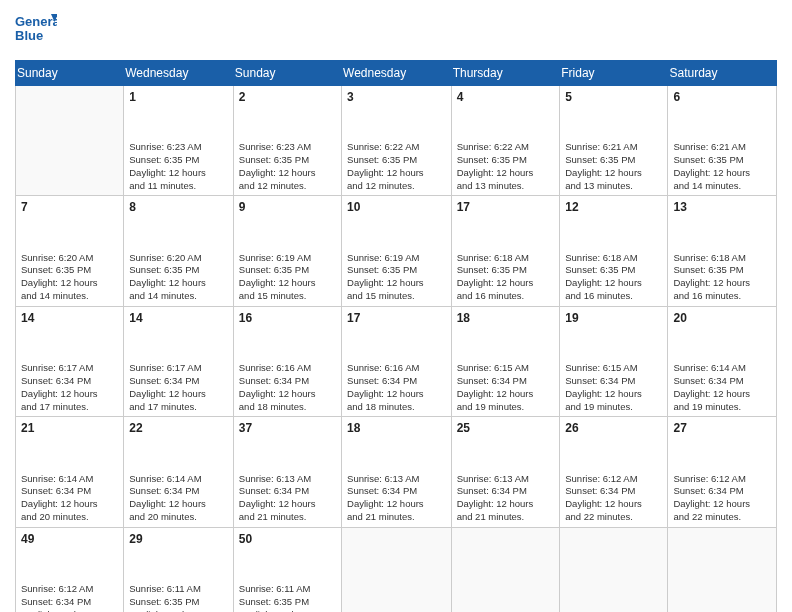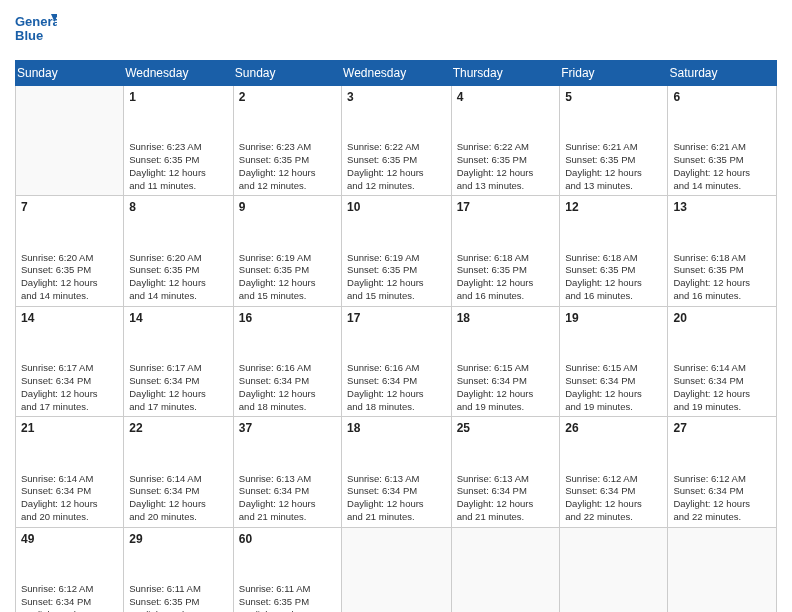--- a/index.html
+++ b/index.html
@@ -321,21 +321,21 @@
 and 22 minutes.</div>
           </td>
           <td>
             <span class="day-num">29</span>
             <div class="day-info" style="white-space: pre-line;">Sunrise: 6:11 AM
 Sunset: 6:35 PM
 Daylight: 12 hours
 and 23 minutes.</div>
           </td>
           <td>
-            <span class="day-num">60</span>
+            <span class="day-num">50</span>
             <div class="day-info" style="white-space: pre-line;">Sunrise: 6:11 AM
 Sunset: 6:35 PM
 Daylight: 12 hours
 and 23 minutes.</div>
           </td>
           <td class="empty"></td>
           <td class="empty"></td>
           <td class="empty"></td>
           <td class="empty"></td>
         </tr>

